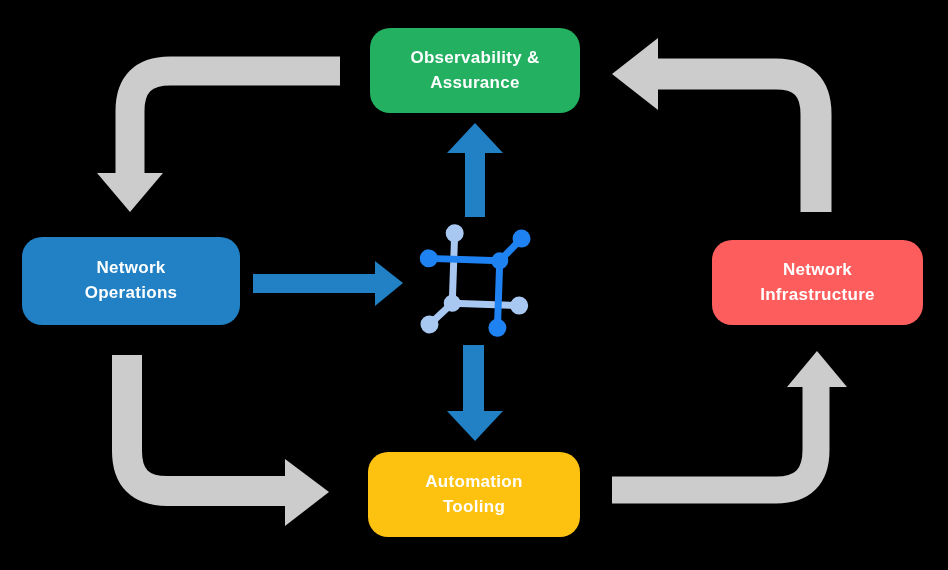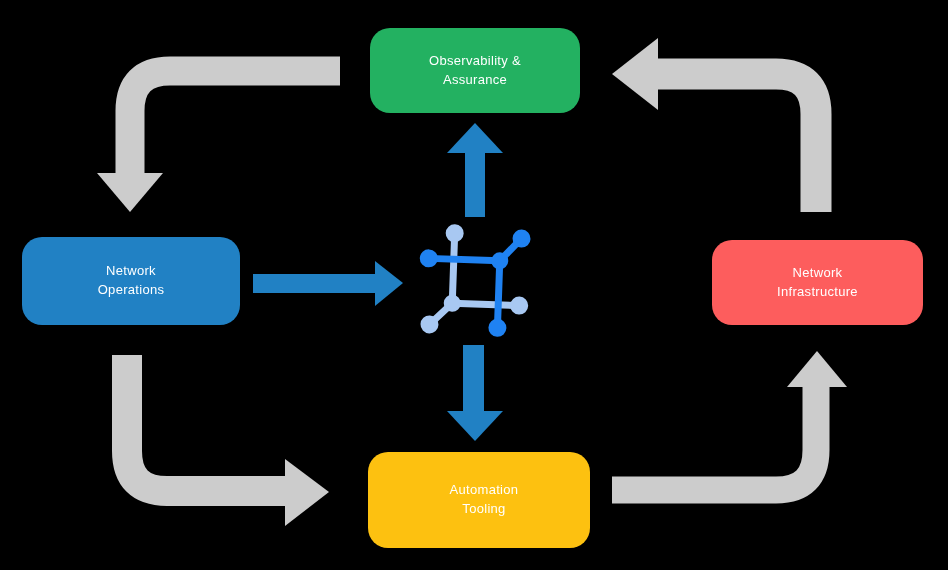--- a/index.html
+++ b/index.html
@@ -24,30 +24,30 @@
   .node {
     position: absolute;
     border-radius: 20px;
     display: flex;
     align-items: center;
     justify-content: center;
     text-align: center;
   }
   .node-label {
     color: #ffffff;
-    font-size: 13px;
-    font-weight: 400;
+    font-size: 17px;
+    font-weight: 700;
     line-height: 1.45;
     letter-spacing: 0.3px;
     white-space: pre-line;
   }
   .node-observability { left: 370px; top: 28px;  width: 210px; height: 85px; }
   .node-operations    { left: 22px;  top: 237px; width: 218px; height: 88px; }
   .node-infrastructure{ left: 712px; top: 240px; width: 211px; height: 85px; }
-  .node-automation    { left: 368px; top: 452px; width: 212px; height: 96px; padding-left: 10px; }
+  .node-automation    { left: 368px; top: 452px; width: 212px; height: 85px; }
   .center-icon {
     position: absolute;
     left: 415px; top: 222px;
     width: 125px; height: 125px;
   }
 </style>
 </head>
 <body>
 
 <div class="stage">

